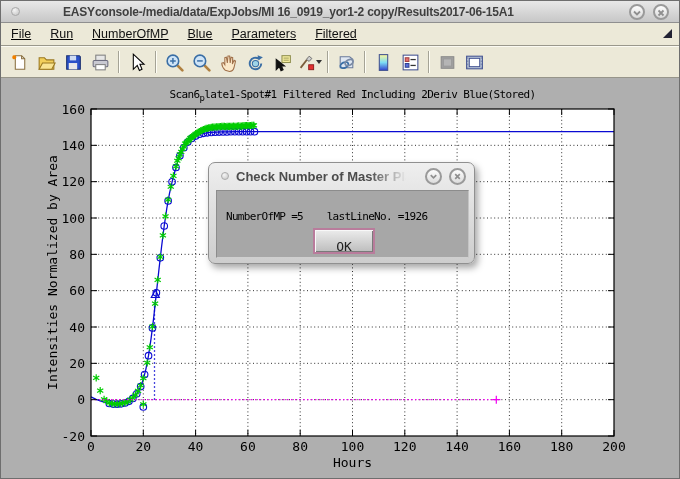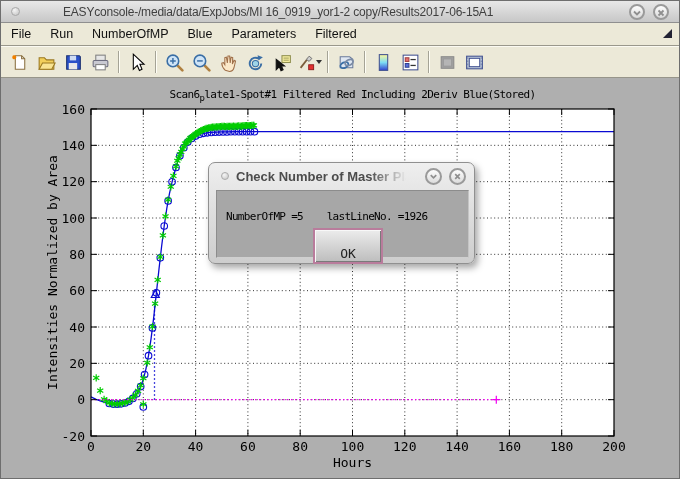--- a/index.html
+++ b/index.html
@@ -14,35 +14,35 @@
     background:linear-gradient(#e8e8e8,#c7c7c7);
     border-bottom:1px solid #8f8f8f;box-sizing:border-box;
   }
   .tb-circle{
     position:absolute;left:10px;top:6px;width:9px;height:9px;border-radius:50%;
     background:radial-gradient(circle at 35% 30%,#f4f4f4,#c2c2c2);
     border:1px solid #a8a8a8;box-sizing:border-box;
   }
   .tb-title{
     position:absolute;left:62px;top:0;height:16px;line-height:22px;
-    font-size:12px;font-weight:normal;color:#3f3f3f;letter-spacing:-0.2px;white-space:nowrap;
+    font-size:12px;font-weight:bold;color:#3f3f3f;letter-spacing:-0.2px;white-space:nowrap;
   }
   .tb-btn{
     position:absolute;top:3px;width:16px;height:16px;border-radius:50%;
     border:2px solid #9a9a9a;background:linear-gradient(#fdfdfd,#dadada);
     box-sizing:border-box;color:#8f8f8f;
   }
   .tb-btn svg{display:block;margin:1px auto 0;}
   .tb-btn.minb{right:34px}
   .tb-btn.clsb{right:10px}
   
   .menubar{
     position:absolute;left:0;top:22px;width:100%;height:23px;
     background:#ECE9D8;border-bottom:1px solid #9a988c;box-sizing:border-box;
-    display:flex;align-items:center;padding-left:10px;gap:19px;
+    display:flex;align-items:center;padding-left:10px;gap:19px;text-decoration:underline;
   }
   .menu-item{font-size:12.5px;color:#101010;white-space:nowrap;cursor:default;}
   .menubar-grip{position:absolute;right:7px;top:6px;width:0;height:0;
     border-left:9px solid transparent;border-bottom:9px solid #223;}
   
   .toolbar{
     position:absolute;left:0;top:45px;width:100%;height:32px;
     background:#ECE9D8;border-top:1px solid #fbfaf2;border-bottom:1px solid #97958a;
     box-sizing:border-box;display:flex;align-items:center;padding-left:5px;
   }
@@ -81,26 +81,26 @@
   .dlg-body{
     position:absolute;left:7px;top:27px;width:253px;height:68px;
     background:#A7A7A7;border:1px solid #8c8c8c;border-bottom-color:#cfcfcf;border-right-color:#c4c4c4;
     box-sizing:border-box;
   }
   .dlg-msg{
     position:absolute;left:9px;top:19px;font-family:"DejaVu Sans Mono",monospace;
     font-size:11px;letter-spacing:-0.7px;color:#000;white-space:pre;
   }
   .dlg-ok{
-    position:absolute;left:96px;top:37px;width:70px;height:26px;
+    position:absolute;left:96px;top:37px;width:62px;height:26px;
     background:linear-gradient(#ececec,#bdbdbd);
     border:2px solid #B97C9C;outline:none;box-sizing:border-box;
     box-shadow:inset 1px 1px 0 #f8f8f8, inset -1px -1px 0 #7a7a7a;
     font-family:"DejaVu Sans Mono",monospace;font-size:13px;color:#202020;
-    padding:16px;cursor:default;
+    padding:9px;cursor:default;
   }
 </style>
 </head>
 <body>
 
 <div class="window">
 
   <div class="titlebar">
     <div class="tb-circle"></div>
     <div class="tb-title">EASYconsole-/media/data/ExpJobs/MI 16_0919_yor1-2 copy/Results2017-06-15A1</div>

